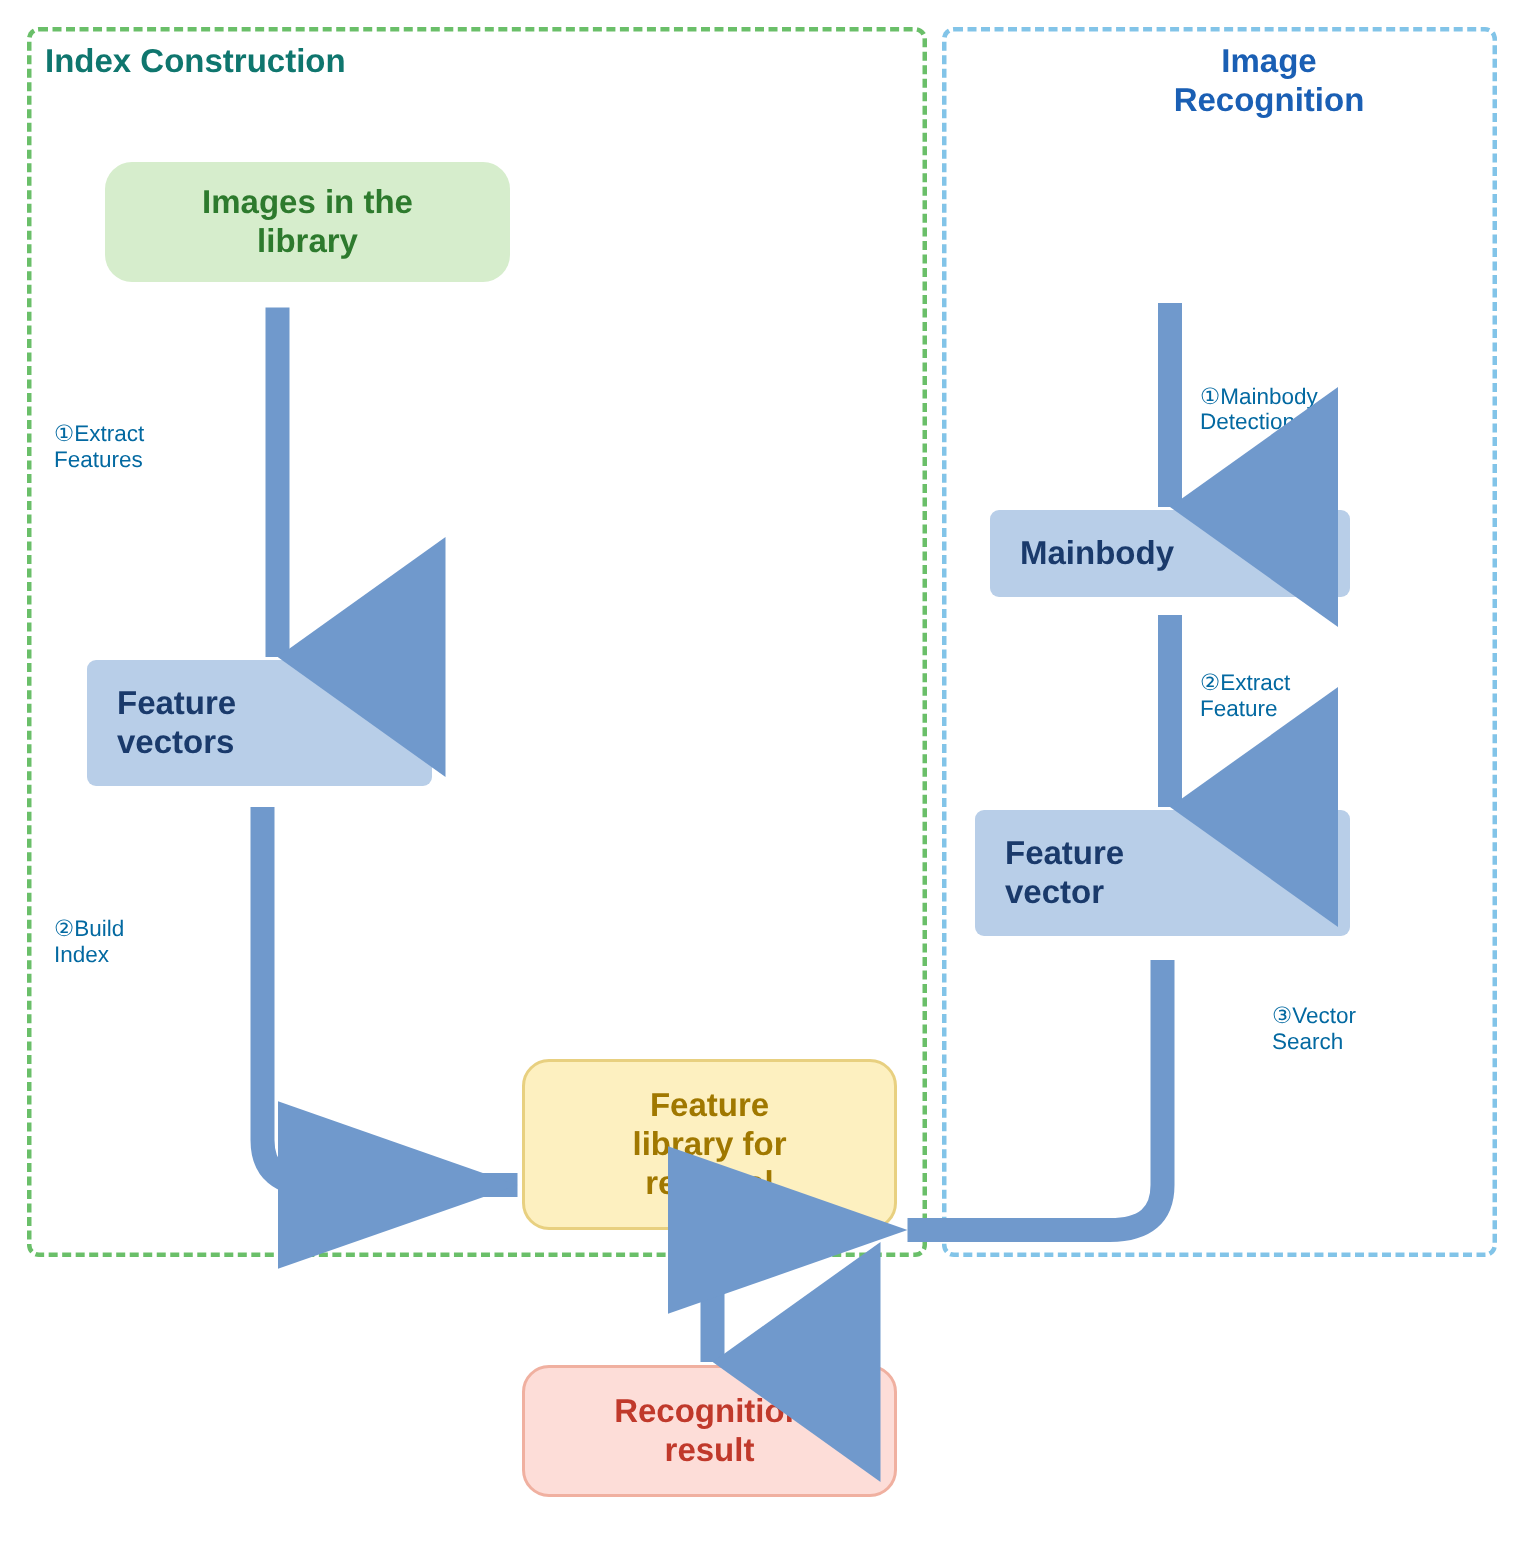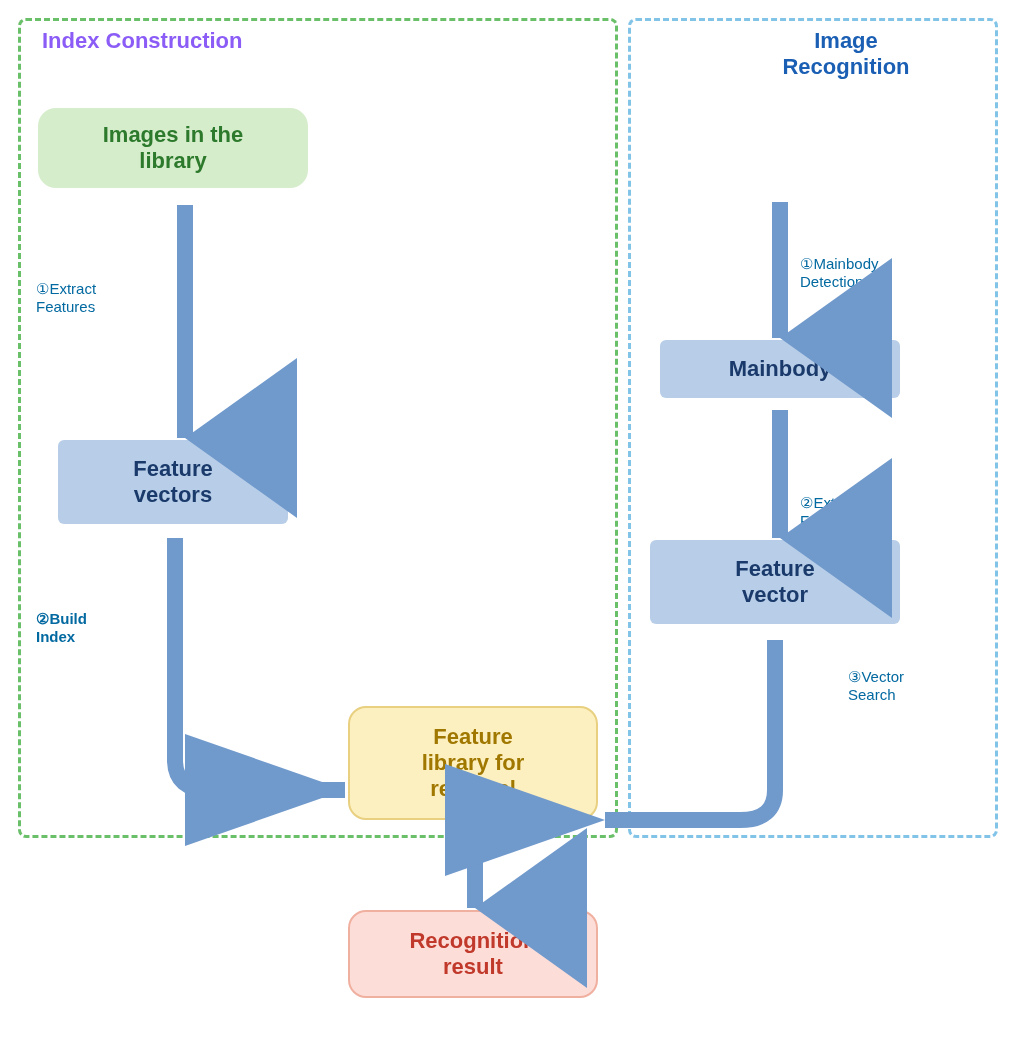--- a/index.html
+++ b/index.html
@@ -40,23 +40,23 @@
     }
 
     
     .section-title {
       font-weight: bold;
       font-size: 22px;
     }
 
     .index-title {
       position: absolute;
-      left: 42px;
+      left: 30px;
       top: 28px;
-      color: #8b5cf6;
+      color: #0f766e;
       text-align: center;
     }
 
     .recognition-title {
       position: absolute;
       left: 716px;
       top: 28px;
       color: #1a5fb4;
       text-align: center;
       width: 260px;
@@ -64,20 +64,21 @@
 
     
     .green-box {
       background: #d6edcc;
       border-radius: 18px;
       padding: 14px 20px;
       font-weight: bold;
       font-size: 22px;
       color: #2d7a2d;
       text-align: center;
+      margin-left: 32px;
     }
 
     .images-in-library {
       position: absolute;
       left: 38px;
       top: 108px;
       width: 270px;
     }
 
     .image-to-recognize {
@@ -88,21 +89,21 @@
     }
 
     
     .blue-box {
       background: #b8cee8;
       border-radius: 6px;
       padding: 16px 20px;
       font-weight: bold;
       font-size: 22px;
       color: #1a3a6b;
-      text-align: center;
+      text-align: left;
     }
 
     .feature-vectors {
       position: absolute;
       left: 58px;
       top: 440px;
       width: 230px;
     }
 
     .mainbody {
@@ -166,31 +167,30 @@
     }
 
     .label-extract-features {
       left: 36px;
       top: 280px;
     }
 
     .label-build-index {
       left: 36px;
       top: 610px;
-      font-weight: bold;
     }
 
     .label-mainbody-detection {
       left: 800px;
       top: 255px;
     }
 
     .label-extract-feature-right {
       left: 800px;
-      top: 494px;
+      top: 446px;
     }
 
     .label-vector-search {
       left: 848px;
       top: 668px;
     }
 
     
     svg.arrows {
       position: absolute;

